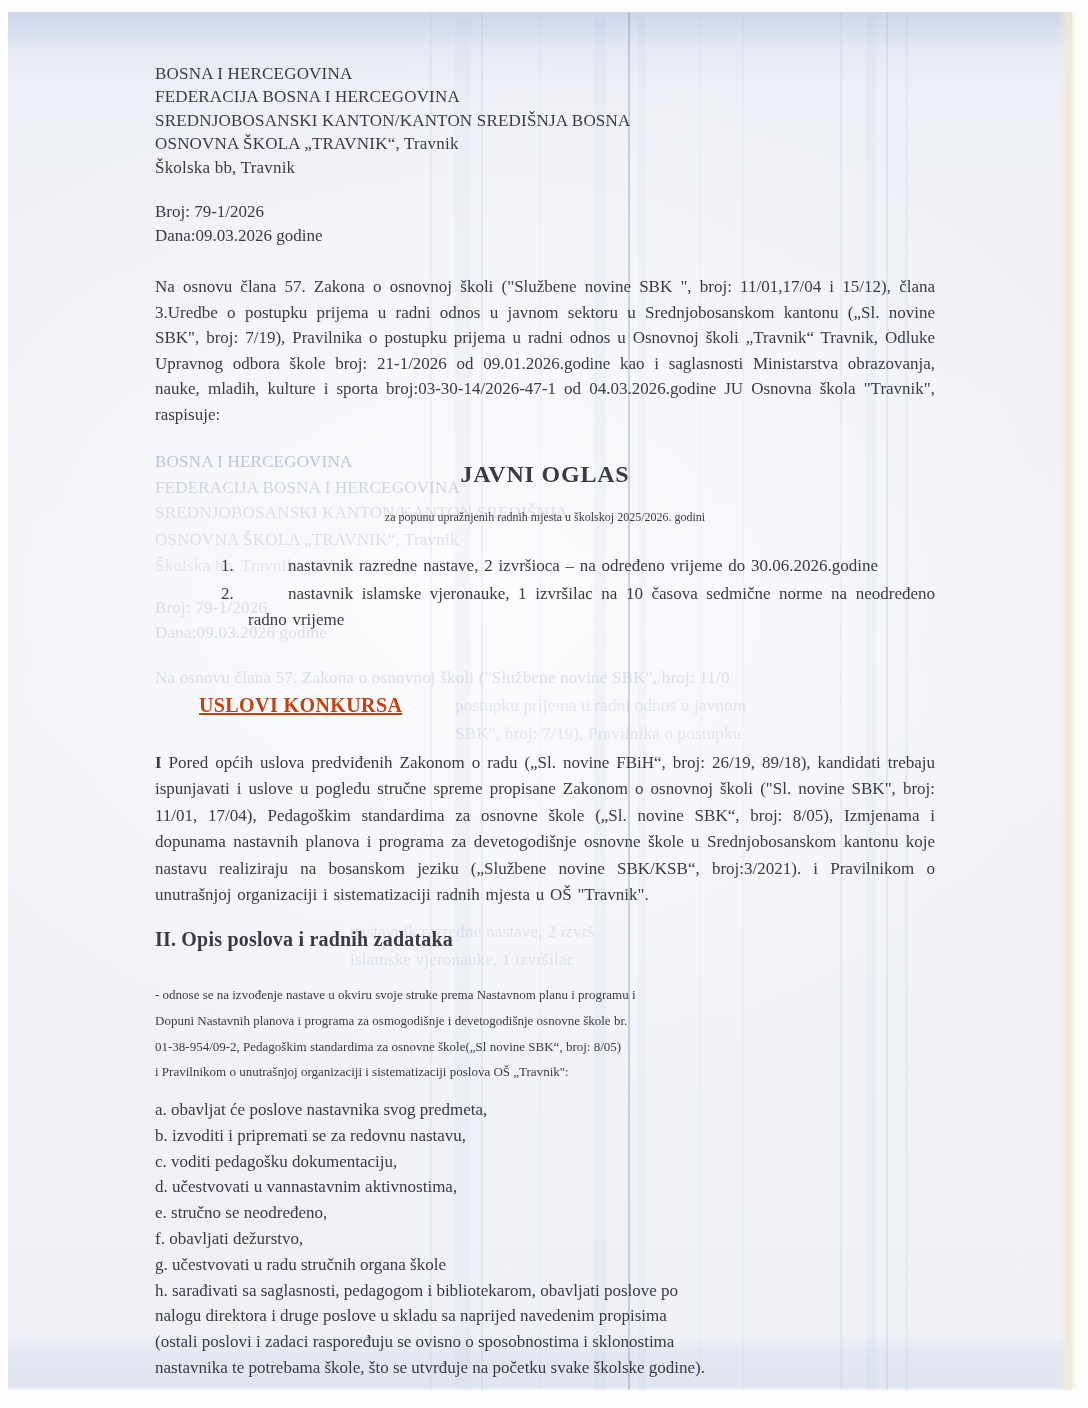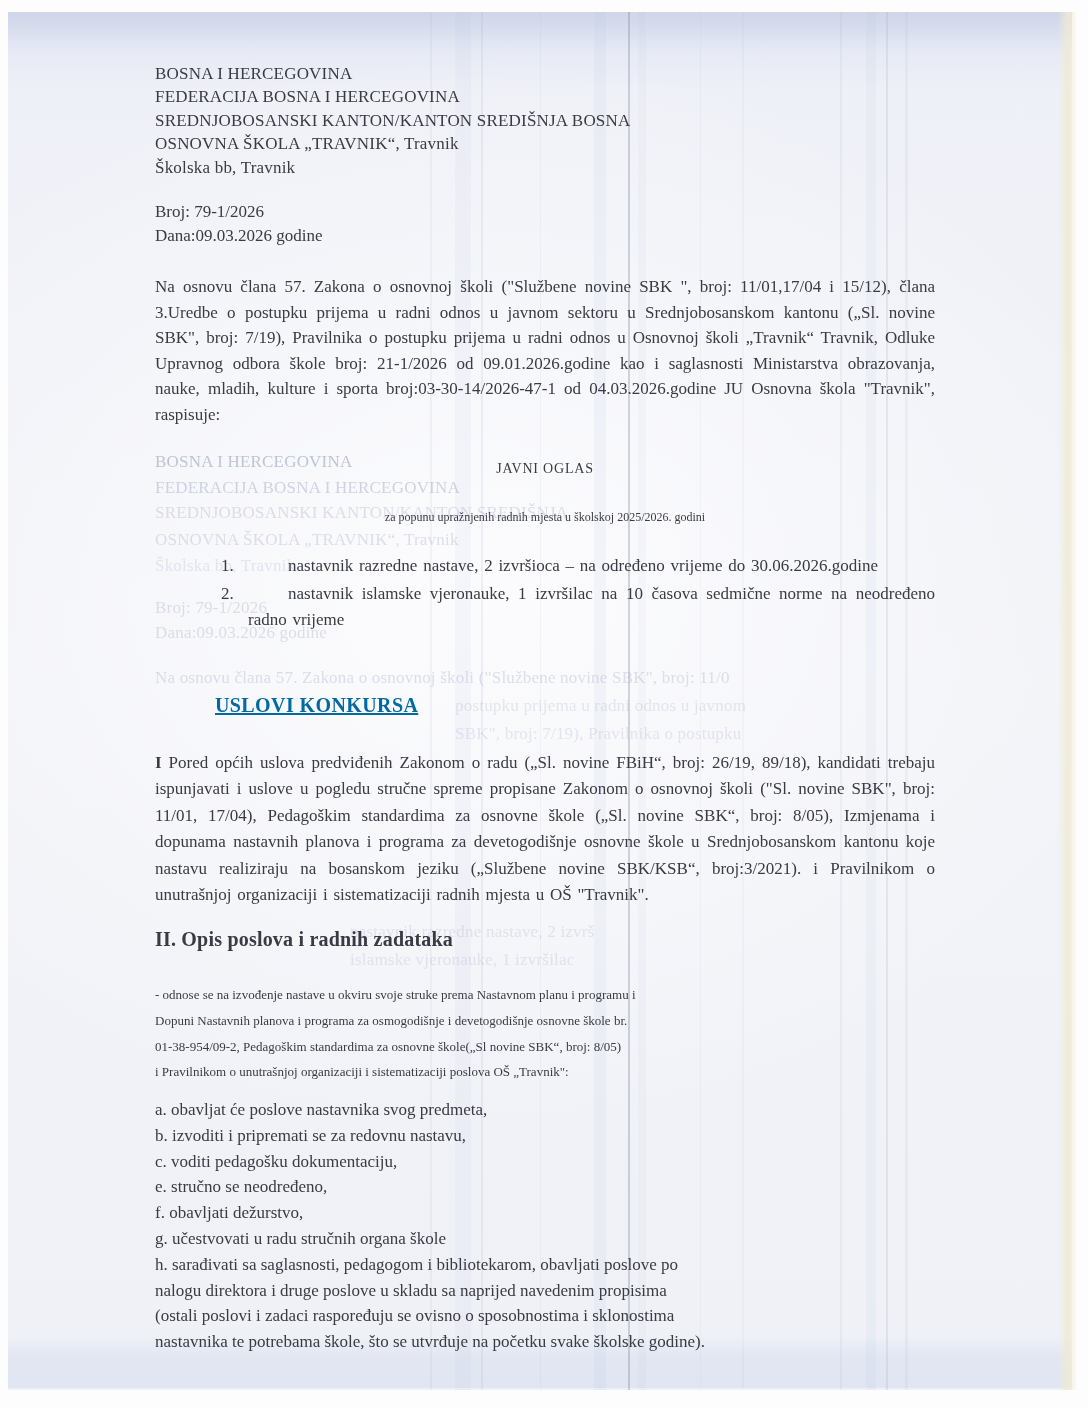--- a/index.html
+++ b/index.html
@@ -34,27 +34,27 @@
   }
   .streak{position:absolute;top:12px;height:1378px;pointer-events:none;}
 
   
   .content{position:absolute;left:155px;top:0;width:780px;}
   .abs{position:absolute;left:0;}
 
   .org-header{top:62px;font-size:17px;line-height:23.4px;letter-spacing:.2px;}
   .refs{top:200px;font-size:17px;line-height:23.5px;}
   .intro{top:274px;width:780px;text-align:justify;font-size:17px;line-height:25.6px;word-spacing:1.5px;}
-  .doc-title{top:461px;width:780px;text-align:center;font-size:14px;font-weight:normal;letter-spacing:.8px;}
+  .doc-title{top:461px;width:780px;text-align:center;font-size:24px;font-weight:bold;letter-spacing:.8px;}
   .doc-subtitle{top:510px;width:780px;text-align:center;font-size:12px;}
   .positions{top:553px;width:780px;font-size:17px;}
   .pos-item{position:relative;padding-left:93px;text-align:justify;line-height:26px;word-spacing:1.5px;margin-bottom:2px;}
   .pos-marker{position:absolute;left:66px;top:0;}
   .pos-bold{font-weight:normal;padding-left:40px;}
-  .uslovi{top:694px;left:60px;font-size:20px;font-weight:bold;text-decoration:underline;letter-spacing:.4px;color:#0369a1;}
+  .uslovi{top:694px;left:44px;font-size:20px;font-weight:bold;text-decoration:underline;letter-spacing:.4px;color:#c2410c;}
   .para1{top:750px;width:780px;text-align:justify;font-size:17px;line-height:26.4px;word-spacing:1.5px;}
   .lead-bold{font-weight:bold;}
   .sec2head{top:928px;font-size:20px;font-weight:bold;letter-spacing:.2px;text-align:right;}
   .sec2{top:982px;width:790px;font-size:13px;line-height:25.8px;}
   .duties{top:1097px;width:790px;font-size:17px;line-height:25.8px;}
 
   
   .ghost{position:absolute;left:155px;top:0;width:800px;filter:blur(.6px);pointer-events:none;}
   .ghost div{position:absolute;white-space:nowrap;font-size:17px;letter-spacing:.2px;color:#9aa4c4;}
   .g1{opacity:.62;} .g2{opacity:.45;} .g3{opacity:.32;} .g4{opacity:.24;}
@@ -139,20 +139,21 @@
       <div>- odnose se na izvođenje nastave u okviru svoje struke prema Nastavnom planu i programu i</div>
       <div>Dopuni  Nastavnih planova i programa za osmogodišnje i devetogodišnje osnovne škole br.</div>
       <div>01-38-954/09-2, Pedagoškim standardima za osnovne škole(„Sl novine SBK“, broj: 8/05)</div>
       <div>i   Pravilnikom  o unutrašnjoj organizaciji i sistematizaciji poslova OŠ „Travnik":</div>
     </div>
 
     <div class="abs duties">
       <div>a. obavljat će poslove nastavnika svog predmeta,</div>
       <div>b. izvoditi i pripremati se za redovnu nastavu,</div>
       <div>c. voditi pedagošku dokumentaciju,</div>
+      <div>d. učestvovati u vannastavnim aktivnostima,</div>
       <div>e. stručno se neodređeno,</div>
       <div>f. obavljati dežurstvo,</div>
       <div>g. učestvovati u radu stručnih organa škole</div>
       <div>h. sarađivati sa saglasnosti, pedagogom i bibliotekarom, obavljati poslove po</div>
       <div>nalogu direktora i druge poslove u skladu sa naprijed navedenim propisima</div>
       <div>(ostali poslovi i zadaci raspoređuju se ovisno o sposobnostima i sklonostima</div>
       <div>nastavnika te potrebama škole, što se utvrđuje na početku svake školske godine).</div>
     </div>
 
   </div>

